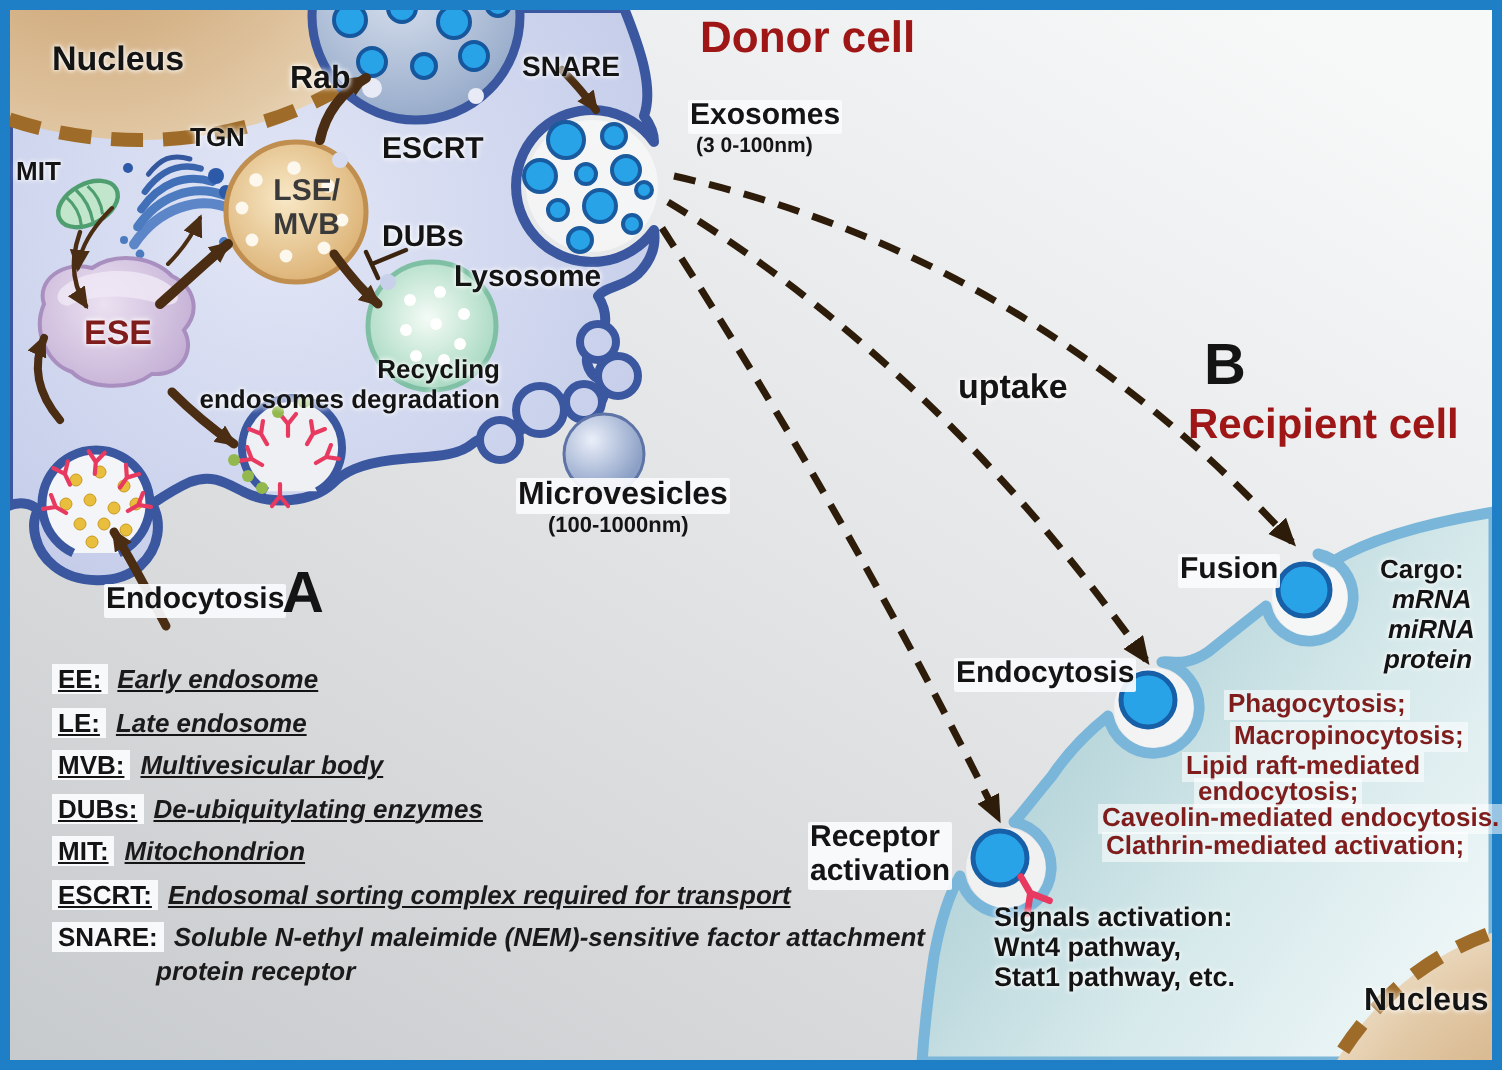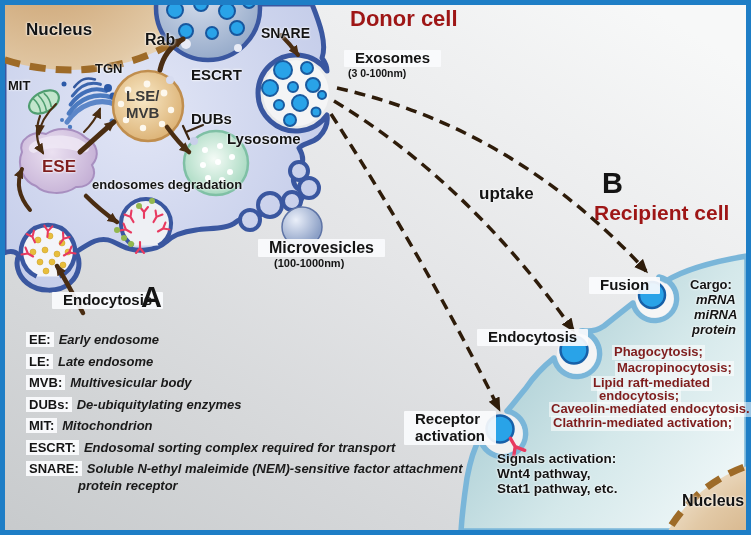--- a/index.html
+++ b/index.html
@@ -1,26 +1,26 @@
 <!DOCTYPE html>
 <html><head>
 <meta charset="utf-8">
 <style>
   html,body{margin:0;padding:0;background:#ffffff;}
   #stage{position:relative;width:751px;height:535px;overflow:hidden;background:#e9eaec;
          font-family:"Liberation Sans",sans-serif;}
   #art{position:absolute;left:0;top:0;}
   .lbl{position:absolute;font-weight:bold;color:#141414;white-space:nowrap;line-height:1.12;}
-  .chip{background:rgba(250,251,253,.92);padding:0 11px;border-radius:1px;}
+  .chip{background:rgba(250,251,253,.92);padding:0 1px;border-radius:1px;}
   .halo{text-shadow:0 0 3px rgba(255,255,255,.95),0 0 2px rgba(255,255,255,.9);}
   .red{color:#9E1616;}
   .orange{color:#7f1d1d;background:rgba(255,255,255,.55);padding:0 2px;}
   .it{font-style:italic;}
-  .ctr{text-align:left;}
-  .legend-row{height:21.5px;}
+  .ctr{text-align:right;}
+  .legend-row{height:21.5px;text-decoration:underline;}
   .legend-abbr{background:rgba(250,251,253,.95);padding:0 3px;margin-right:5px;}
   .legend-def{font-style:italic;color:#1a1a1a;}
 </style>
 </head>
 <body>
 
 <div id="stage">
 
 <svg id="art" width="751" height="535" viewBox="0 0 751 535">
   <defs>
@@ -301,20 +301,21 @@
 <div class="lbl halo" style="left:8px;top:79px;font-size:13px">MIT</div>
 <div class="lbl halo" style="left:95px;top:62px;font-size:13px">TGN</div>
 <div class="lbl ctr" style="left:126px;top:88px;width:44px;font-size:15px;color:#3A3A3A">
   <div>LSE/</div>
   <div>MVB</div>
 </div>
 <div class="lbl halo" style="left:191px;top:111px;font-size:15px">DUBs</div>
 <div class="lbl halo" style="left:227px;top:131px;font-size:15px">Lysosome</div>
 <div class="lbl halo" style="left:42px;top:157px;font-size:17px;color:#7f1d1d">ESE</div>
 <div class="lbl ctr halo" style="left:92px;top:178px;width:158px;font-size:13px">
+  <div>Recycling</div>
   <div>endosomes degradation</div>
 </div>
 <div class="lbl chip" style="left:344px;top:50px;font-size:15px">Exosomes</div>
 <div class="lbl" style="left:348px;top:68px;font-size:10.5px">(3 0-100nm)</div>
 <div class="lbl chip" style="left:258px;top:239px;font-size:16px">Microvesicles</div>
 <div class="lbl" style="left:274px;top:257px;font-size:11px">(100-1000nm)</div>
 <div class="lbl chip" style="left:52px;top:292px;font-size:15px">Endocytosis</div>
 <div class="lbl" style="left:141px;top:281px;font-size:29px">A</div>
 
 <div class="lbl" style="left:26px;top:333px;font-size:13px;width:470px">

